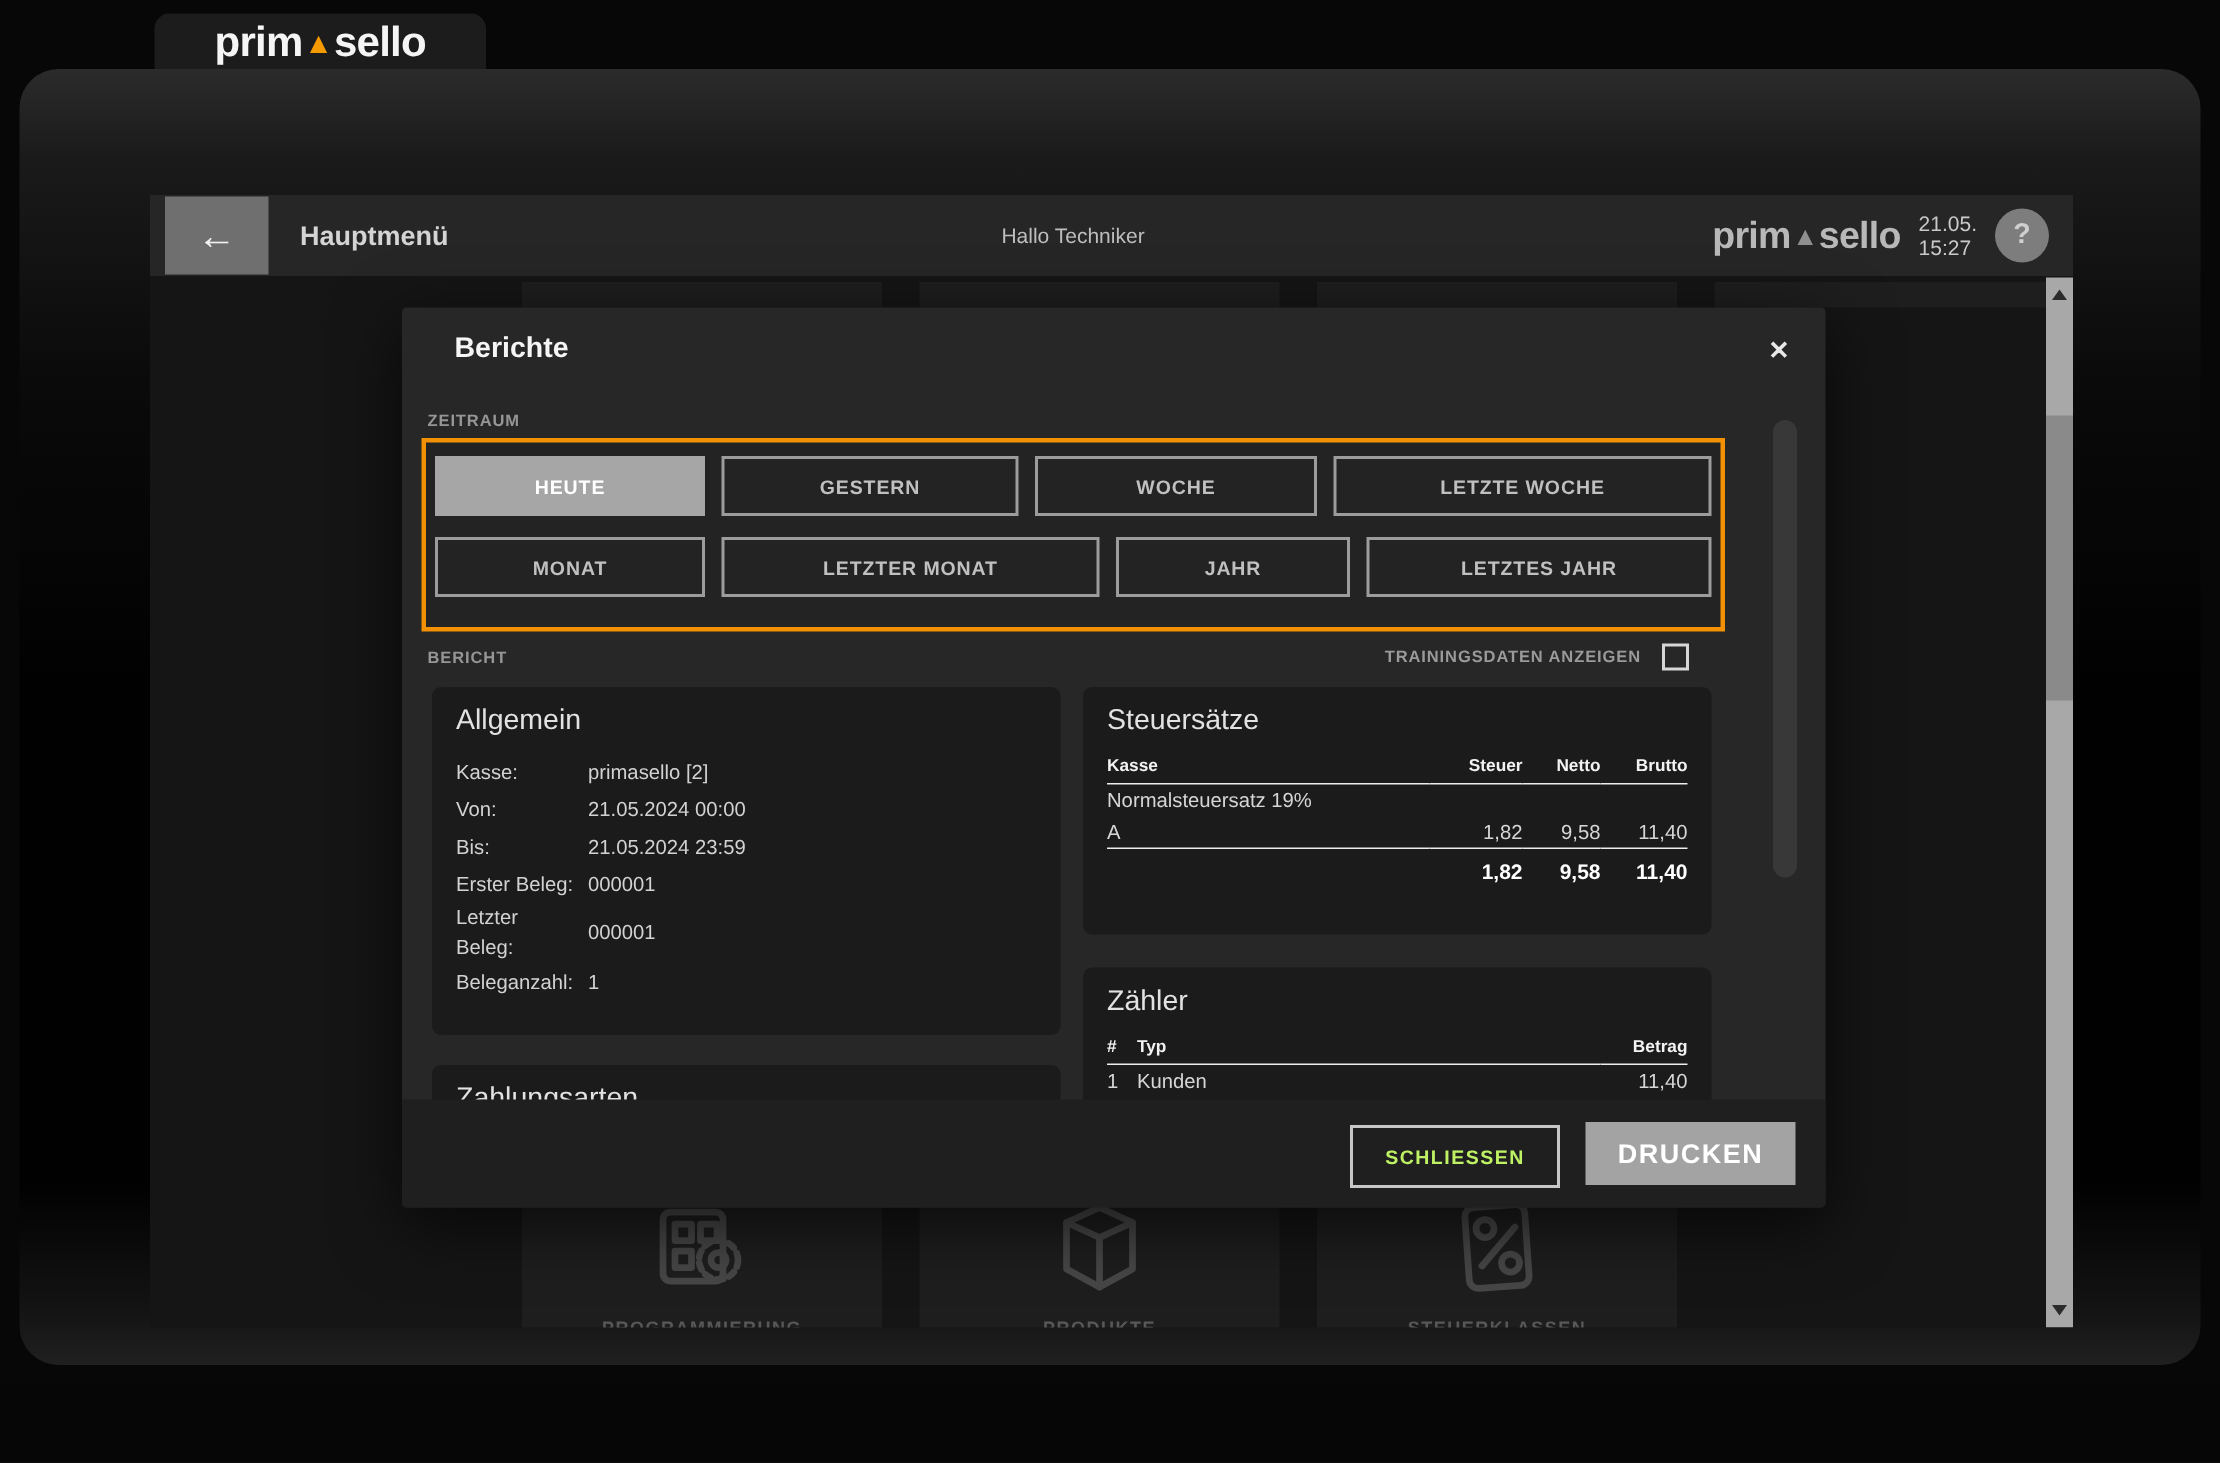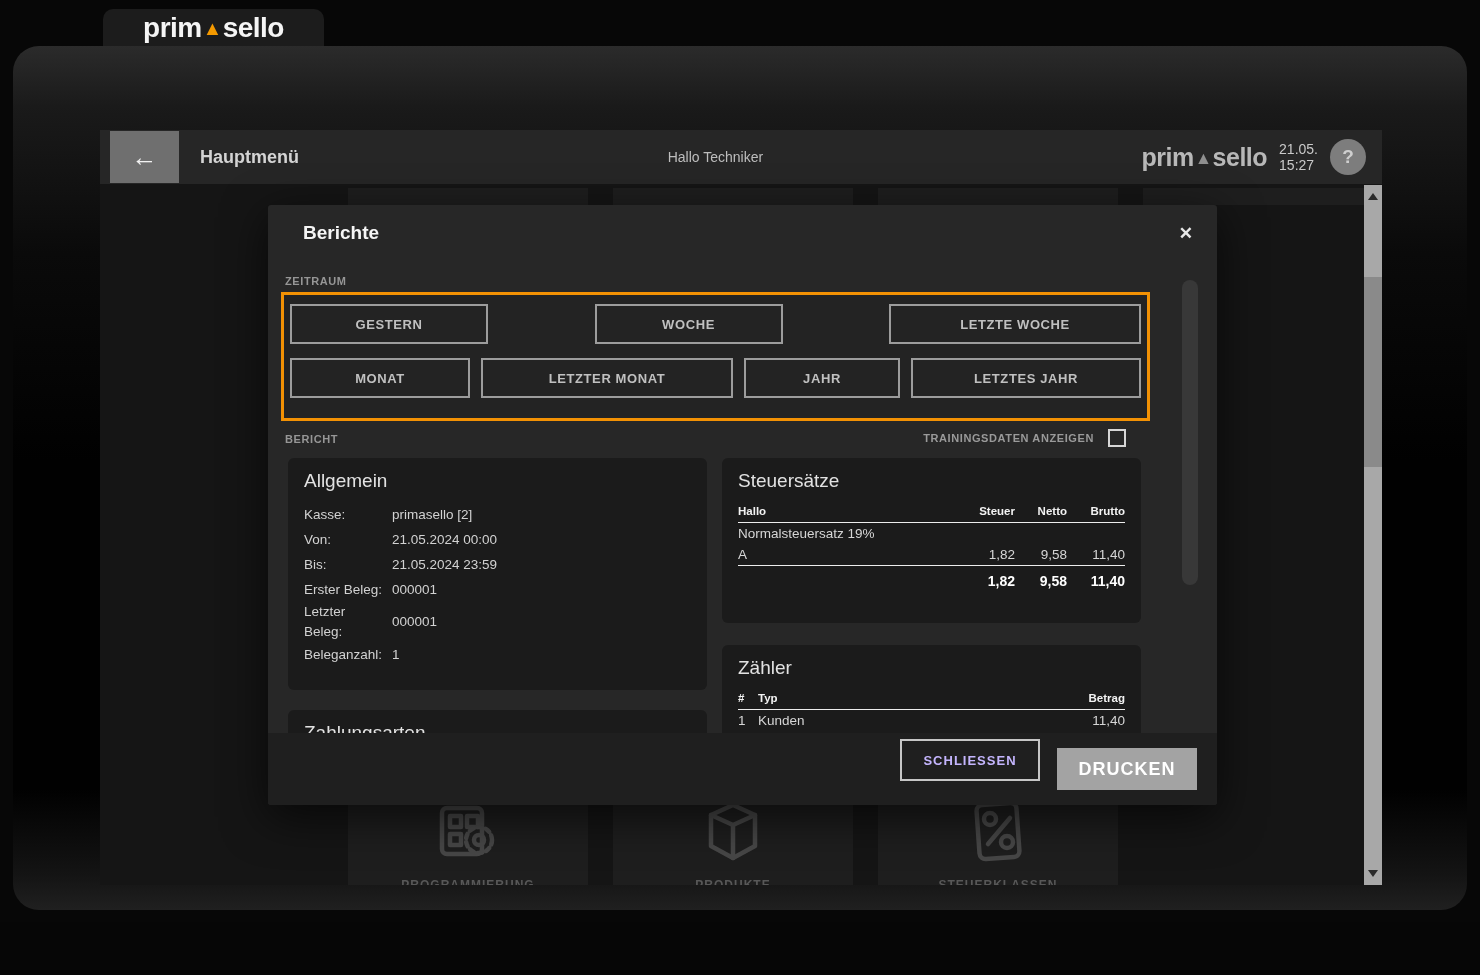--- a/index.html
+++ b/index.html
@@ -77,21 +77,21 @@
   table.rep { width:100%; border-collapse:collapse; margin-top:6px; }
   table.rep th { font-size:11.5px; font-weight:bold; color:#f2f2f2; text-align:left; padding:3px 0 5px 0; border-bottom:1px solid #ededed; }
   table.rep th.num, table.rep td.num { text-align:right; }
   table.rep td { font-size:13.5px; color:#d6d6d6; padding:3px 0; }
   table.rep col.c-steuer{width:62px} table.rep col.c-netto{width:52px} table.rep col.c-brutto{width:58px}
   table.rep tr.rule td { border-bottom:1px solid #ededed; }
   table.rep tr.total td { font-size:14px; font-weight:bold; color:#ffffff; padding-top:7px; }
   table.rep col.c-num { width:20px; }
 
   .dialog-footer { position:absolute; left:0; top:528px; width:949px; height:72px; background:#1f1f1f; border-radius:0 0 3px 3px; z-index:5; }
-  .btn-close { position:absolute; right:177px; top:6px; width:140px; height:42px; border:2px solid #c6c6c6; background:transparent; color:#c4b5fd; font-family:"Liberation Sans",sans-serif; font-size:13px; font-weight:bold; letter-spacing:1px; cursor:pointer; }
+  .btn-close { position:absolute; right:177px; top:17px; width:140px; height:42px; border:2px solid #c6c6c6; background:transparent; color:#bef264; font-family:"Liberation Sans",sans-serif; font-size:13px; font-weight:bold; letter-spacing:1px; cursor:pointer; }
   .btn-print { position:absolute; right:20px; top:15px; width:140px; height:42px; border:none; background:#a3a3a3; color:#ffffff; font-family:"Liberation Sans",sans-serif; font-size:18px; font-weight:bold; letter-spacing:1px; cursor:pointer; }
 
   .dialog-scroll-thumb { position:absolute; left:914px; top:75px; width:16px; height:305px; background:#383838; border-radius:8px; z-index:6; }
 </style>
 </head>
 <body>
 
 <div class="stage">
 
   <div class="brand-tab">
@@ -161,20 +161,21 @@
     </div>
 
     <div class="dialog">
       <div class="dialog-title">Berichte</div>
       <div class="dialog-close">✕</div>
 
       <div class="section-label lbl-zeitraum">ZEITRAUM</div>
 
       <div class="zeitraum-box">
         <div class="z-row">
+          <button class="zr-btn selected w-r1-1">HEUTE</button>
           <button class="zr-btn w-r1-2">GESTERN</button>
           <button class="zr-btn w-r1-3">WOCHE</button>
           <button class="zr-btn w-r1-4">LETZTE WOCHE</button>
         </div>
         <div class="z-row">
           <button class="zr-btn w-r2-1">MONAT</button>
           <button class="zr-btn w-r2-2">LETZTER MONAT</button>
           <button class="zr-btn w-r2-3">JAHR</button>
           <button class="zr-btn w-r2-4">LETZTES JAHR</button>
         </div>
@@ -219,21 +220,21 @@
         <div class="panel-title">Steuersätze</div>
         <table class="rep">
           <colgroup>
               <col>
               <col class="c-steuer">
               <col class="c-netto">
               <col class="c-brutto">
             </colgroup>
           <tbody>
               <tr>
-            <th>Hallo</th>
+            <th>Kasse</th>
             <th class="num">Steuer</th>
             <th class="num">Netto</th>
             <th class="num">Brutto</th>
           </tr>
           <tr>
             <td colspan="4">Normalsteuersatz 19%</td>
           </tr>
           <tr class="rule">
             <td>A</td>
             <td class="num">1,82</td>

